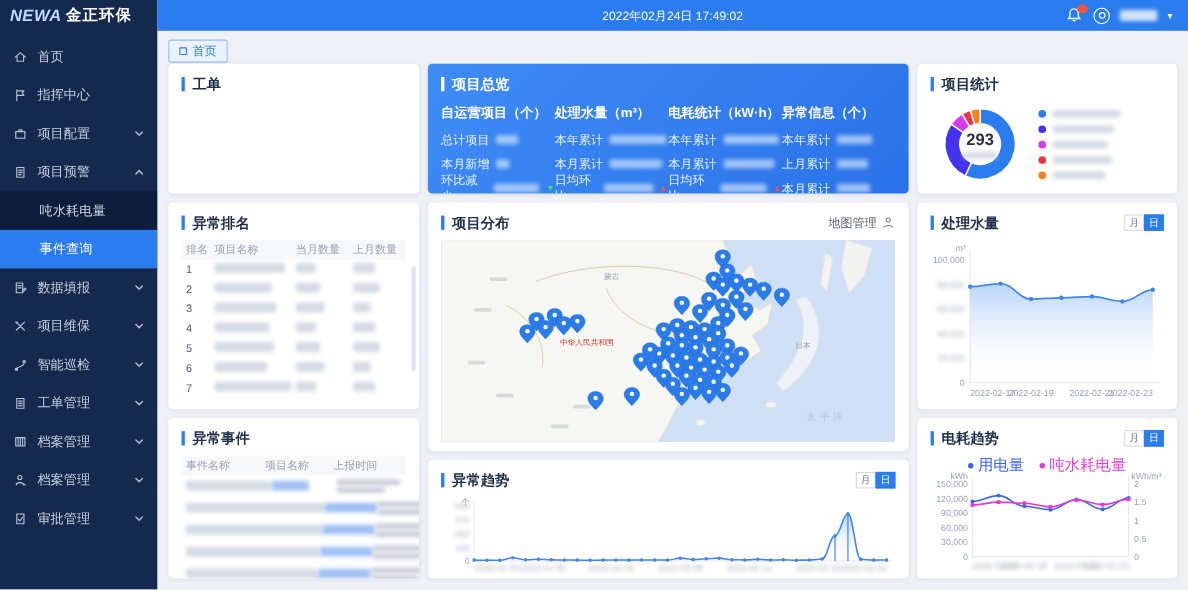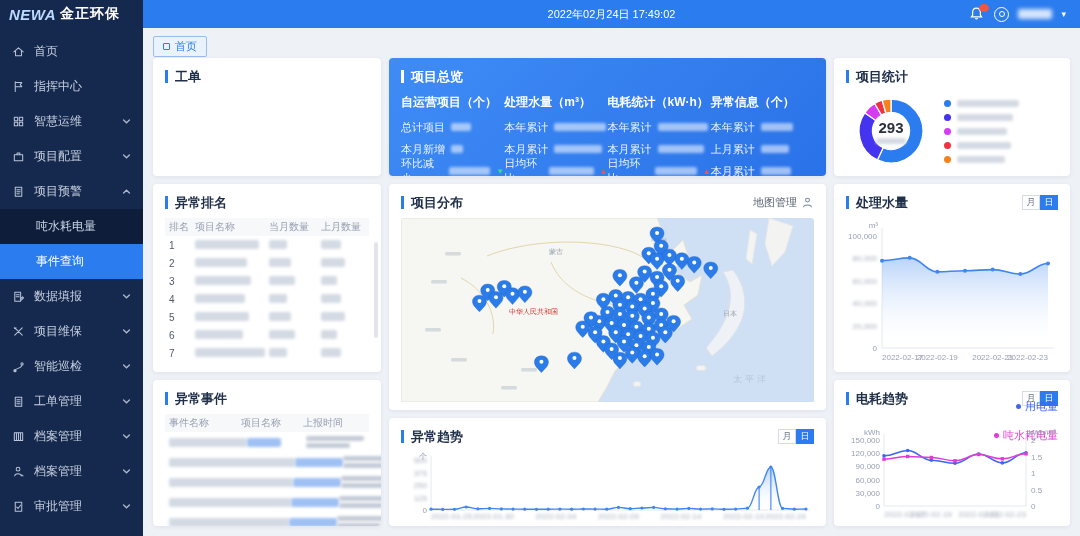--- a/index.html
+++ b/index.html
@@ -89,21 +89,21 @@
   .e-time .sk { height:5px; }
   .scrollbar { position:absolute; right:3px; top:58px; width:4px; height:96px; background:#e2e6ec; border-radius:2px; }
 
   
   .map-action { font-size:11px; color:#5a6270; display:flex; align-items:center; gap:4px; cursor:pointer; }
   .map-box { border-radius:3px; overflow:hidden;text-align:center; }
 
   
   .axis { font-size:8px; fill:#98a1b3; }
   .bl { filter:blur(1.7px); opacity:.85; }
-  .pw-legend { display:flex; justify-content:center; gap:14px; font-size:11px; height:14px; align-items:flex-end;flex-direction:column; }
+  .pw-legend { display:flex; justify-content:center; gap:14px; font-size:14px; height:14px; align-items:flex-start; }
   .pw-legend span { display:flex; align-items:center; gap:4px; }
   .pw-legend i { width:5px; height:5px; border-radius:50%; }
 </style>
 </head>
 <body>
 
 <div class="app">
 
   <aside class="sidebar">
     <div class="logo">
@@ -115,29 +115,20 @@
           <svg width="13" height="13" viewBox="0 0 14 14">
             <path d="M2,7.5 L7,3 L12,7.5 M3.8,6.6 V11.5 H10.2 V6.6" fill="none" stroke="#b9c4d8" stroke-width="1.1" stroke-linejoin="round" stroke-linecap="round"></path>
           </svg>
           <span>首页</span>
         </div>
         <div class="nav-item">
           <svg width="13" height="13" viewBox="0 0 14 14">
             <path d="M3.5,2 V12.5 M3.5,2.8 H10.5 L8.8,5 L10.5,7.2 H3.5" fill="none" stroke="#b9c4d8" stroke-width="1.1" stroke-linejoin="round" stroke-linecap="round"></path>
           </svg>
           <span>指挥中心</span>
-        </div>
-        <div class="nav-item">
-          <svg width="13" height="13" viewBox="0 0 14 14">
-            <path d="M2.5,2.5 h3.6 v3.6 h-3.6 Z M7.9,2.5 h3.6 v3.6 h-3.6 Z M2.5,7.9 h3.6 v3.6 h-3.6 Z M7.9,7.9 h3.6 v3.6 h-3.6 Z" fill="none" stroke="#b9c4d8" stroke-width="1.1" stroke-linejoin="round" stroke-linecap="round"></path>
-          </svg>
-          <span>智慧运维</span>
-          <svg class="chev" width="9" height="9" viewBox="0 0 8 8" style="transform:rotate(0deg)">
-            <path d="M1.4,2.6 L4,5.2 L6.6,2.6" fill="none" stroke="#aab6ca" stroke-width="1.2" stroke-linecap="round"></path>
-          </svg>
         </div>
         <div class="nav-item">
           <svg width="13" height="13" viewBox="0 0 14 14">
             <path d="M2.5,5 H11.5 V11.5 H2.5 Z M5.5,5 V3.3 H8.5 V5" fill="none" stroke="#b9c4d8" stroke-width="1.1" stroke-linejoin="round" stroke-linecap="round"></path>
           </svg>
           <span>项目配置</span>
           <svg class="chev" width="9" height="9" viewBox="0 0 8 8" style="transform:rotate(0deg)">
             <path d="M1.4,2.6 L4,5.2 L6.6,2.6" fill="none" stroke="#aab6ca" stroke-width="1.2" stroke-linecap="round"></path>
           </svg>
         </div>

